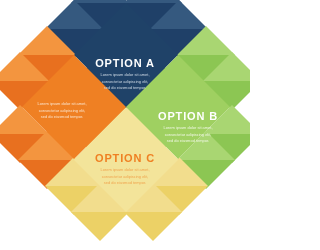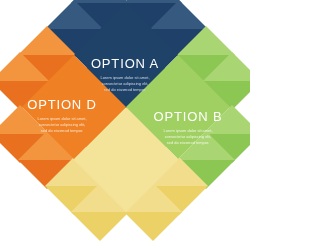--- a/index.html
+++ b/index.html
@@ -26,23 +26,23 @@
     width: 250px;
     height: 250px;
     display: block;
   }
   .label-group {
     position: absolute;
     text-align: center;
     pointer-events: none;
   }
   .opt-title {
-    font-size: 13px;
+    font-size: 11px;
     letter-spacing: 0.85px;
-    font-weight: normal;
+    font-weight: bold;
     line-height: 1.1;
     white-space: nowrap;
   }
   .opt-body {
     font-size: 3.95px;
     line-height: 1.62;
     letter-spacing: 0.02px;
     margin-top: 3.4px;
   }
   
@@ -245,23 +245,30 @@
 
   <div class="label-group" id="label-b">
     <div class="opt-title">OPTION B</div>
     <div class="opt-body">
       <div>Lorem ipsum dolor sit amet,</div>
       <div>consectetur adipiscing elit,</div>
       <div>sed do eiusmod tempor.</div>
     </div>
   </div>
 
+  <div class="label-group" id="label-c">
+    <div class="opt-title">OPTION C</div>
+    <div class="opt-body">
+      <div>Lorem ipsum dolor sit amet,</div>
+      <div>consectetur adipiscing elit,</div>
+      <div>sed do eiusmod tempor.</div>
+    </div>
+  </div>
 
   <div class="label-group" id="label-d">
-    <div class="opt-title">OPTION D</div>
     <div class="opt-body">
       <div>Lorem ipsum dolor sit amet,</div>
       <div>consectetur adipiscing elit,</div>
       <div>sed do eiusmod tempor.</div>
     </div>
   </div>
 
 </div>
 
 </body></html>

